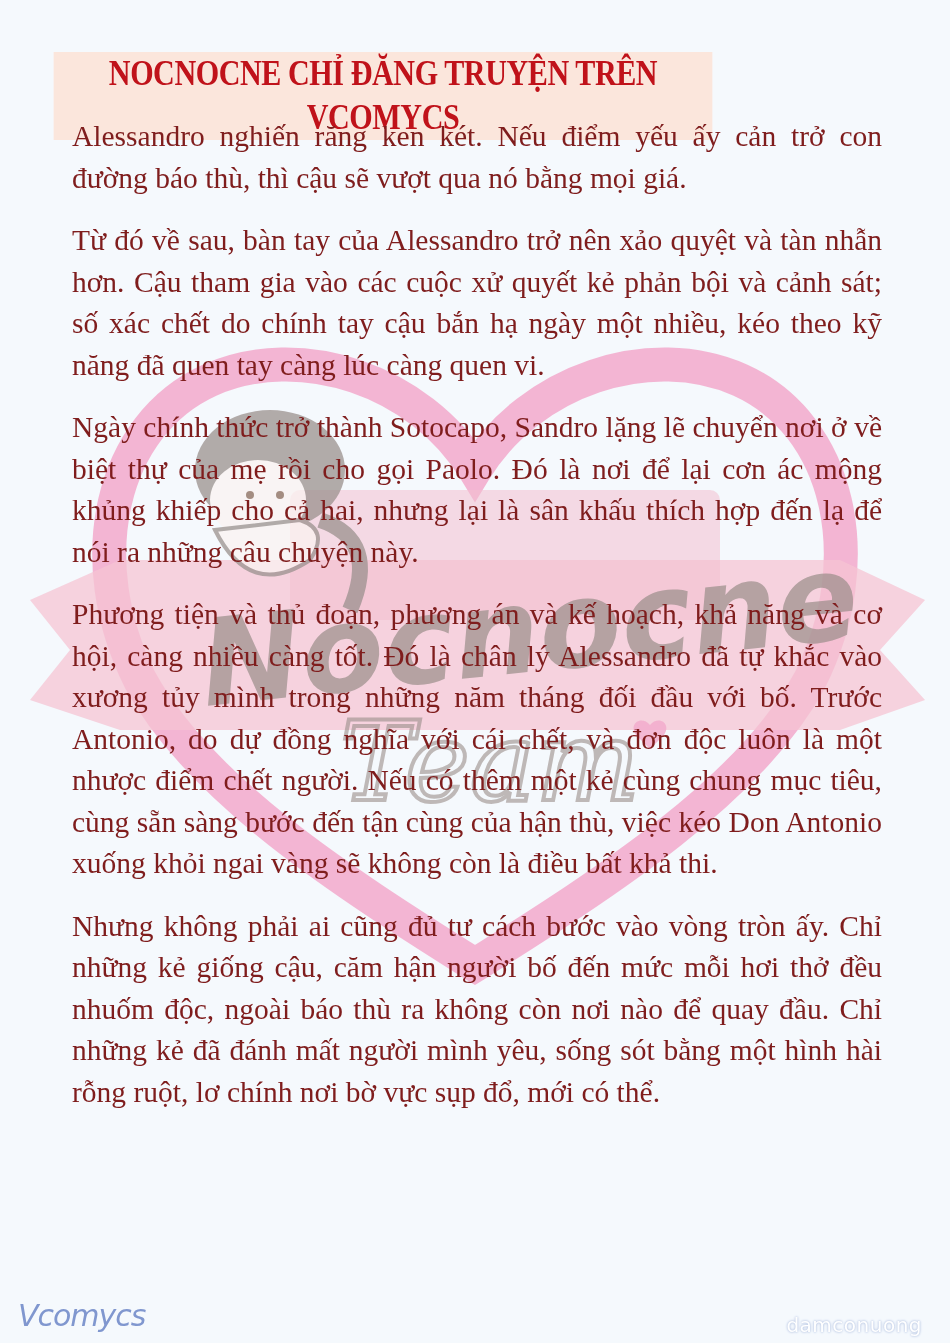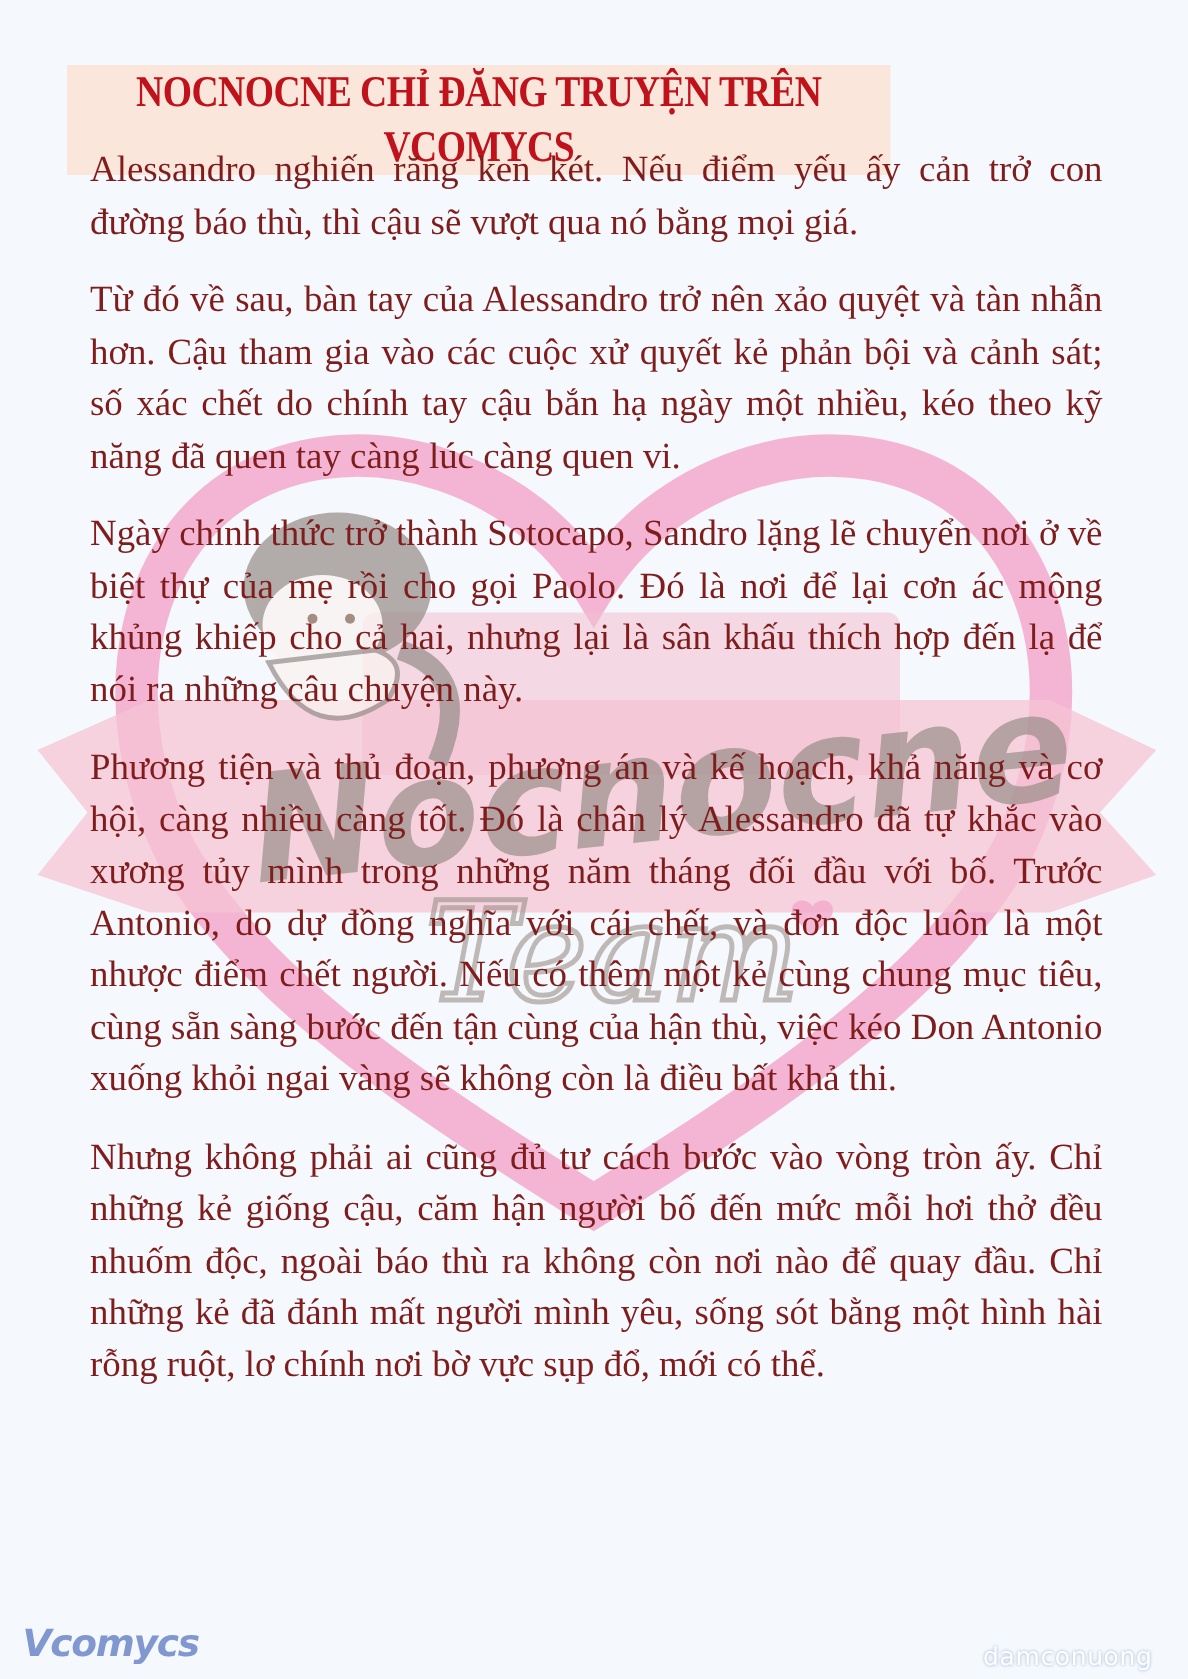--- a/index.html
+++ b/index.html
@@ -28,21 +28,21 @@
   .content {
     position: absolute; left: 72px; top: 116px; width: 810px;
     color: #7f1d1d;
     font-size: 29.5px;
     line-height: 41.5px;
     text-align: justify;
   }
   .content p { margin: 0 0 21px 0; }
   .logo-vcomycs {
     position: absolute; left: 18px; top: 1298px;
-    font-family: "DejaVu Sans", sans-serif; font-style: italic; font-weight: bold;
+    font-family: "DejaVu Sans", sans-serif; font-style: italic; font-weight: normal;
     font-size: 30px; color: #8097cf; letter-spacing: -1px;
   }
   .logo-dam {
     position: absolute; right: 28px; top: 1313px;
     font-family: "DejaVu Sans", sans-serif; font-size: 20px;
     color: #ffffff; text-shadow: 0 0 3px #b7c6e3, 0 0 2px #b7c6e3;
     letter-spacing: 0.5px;
   }
 </style>
 </head>

